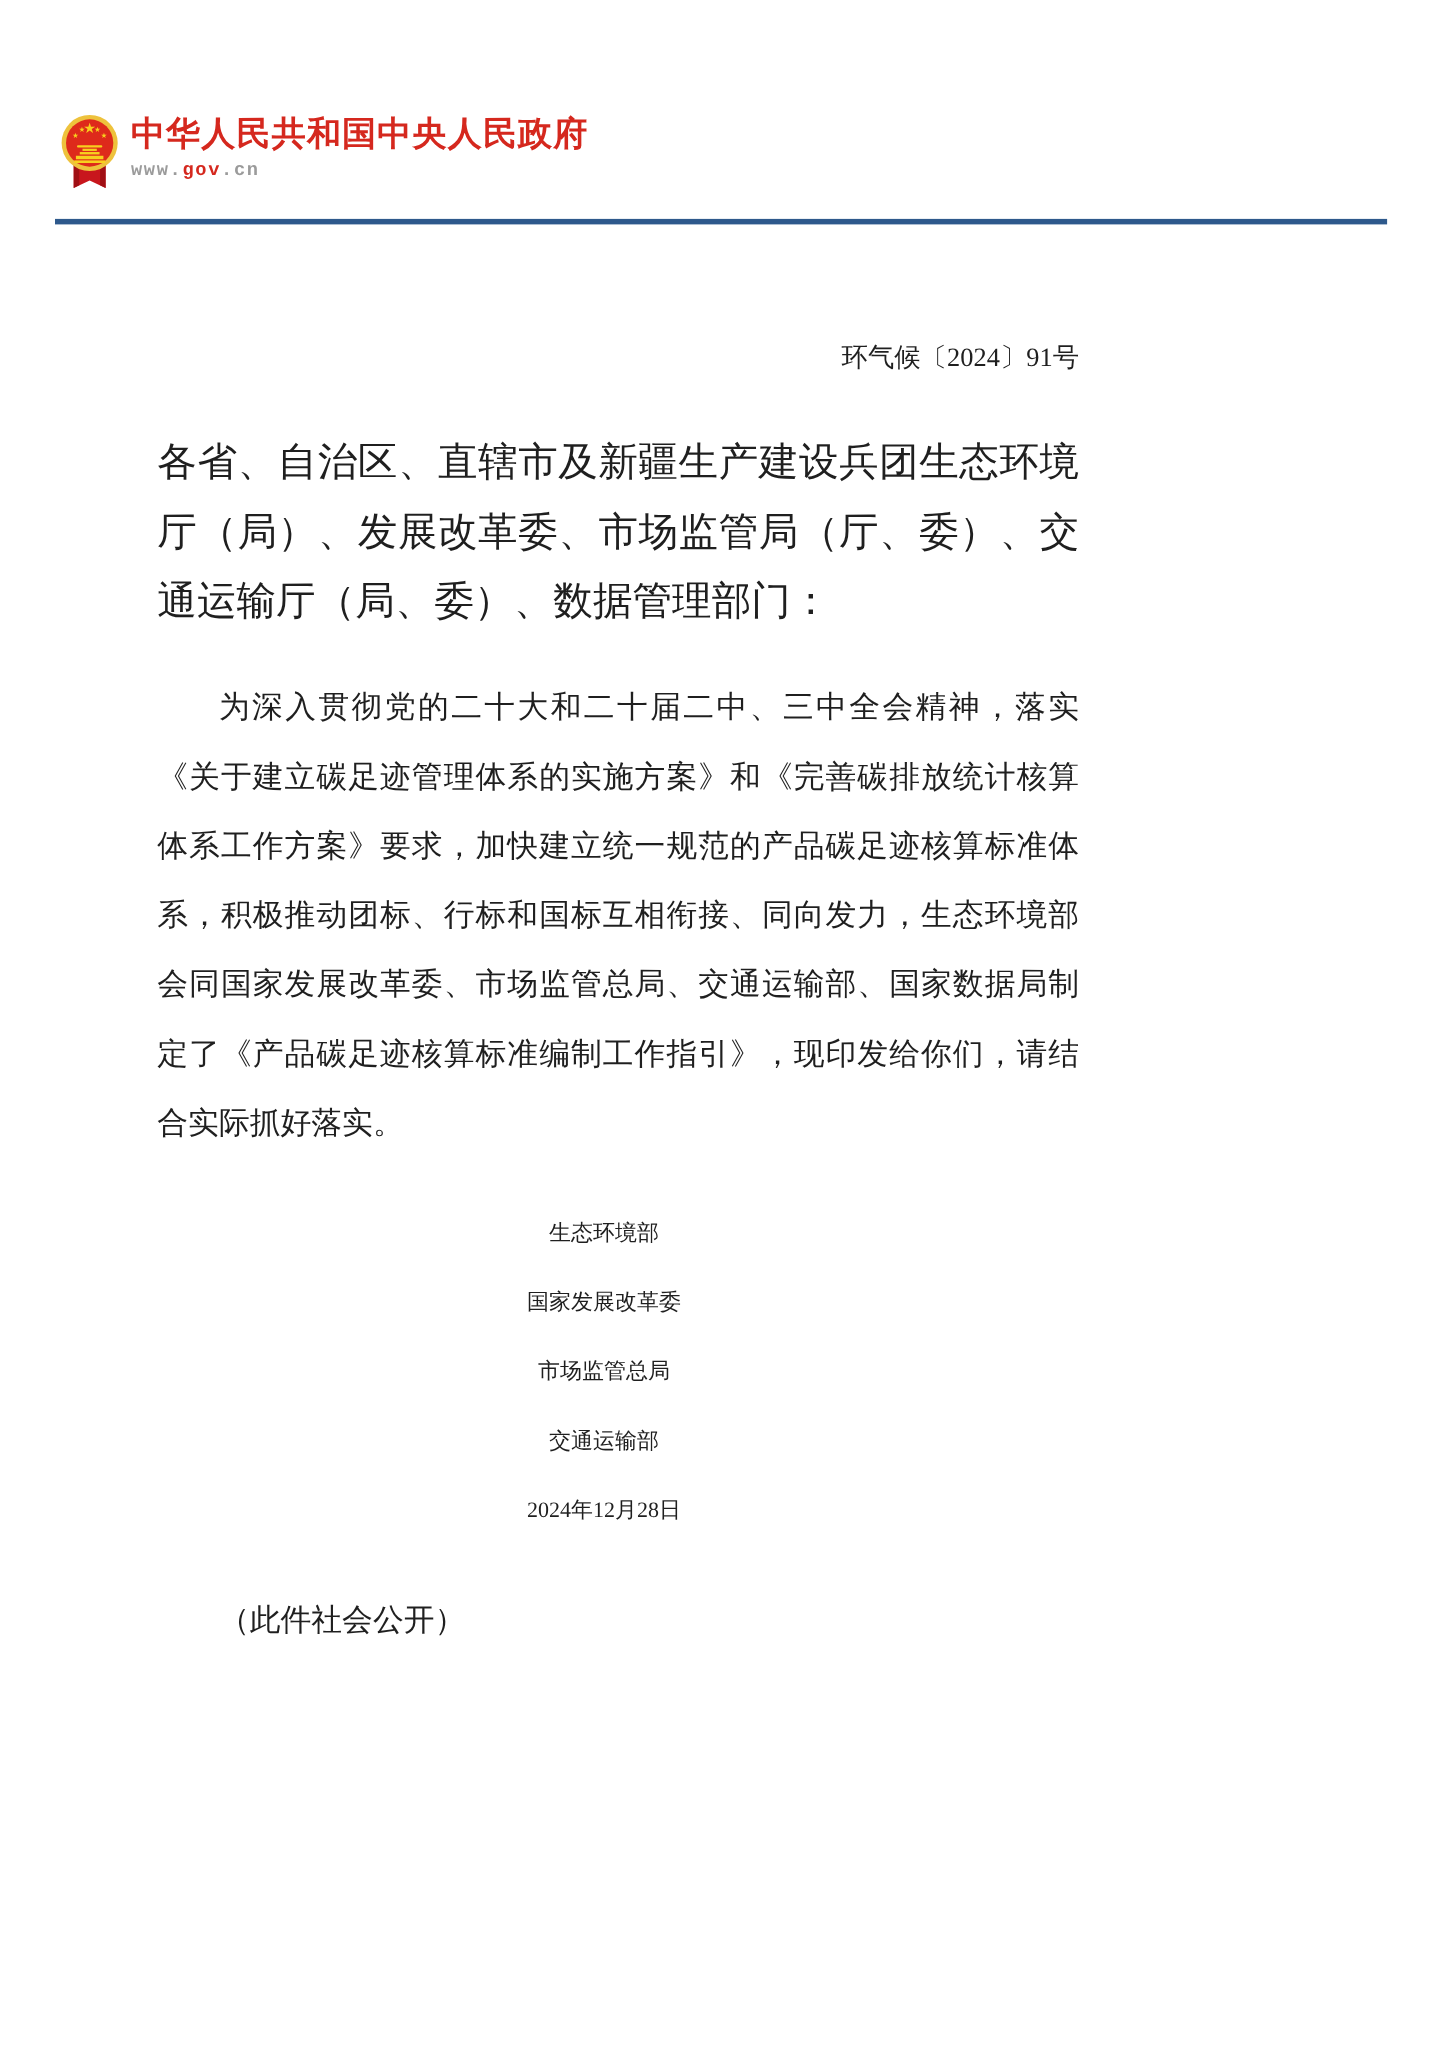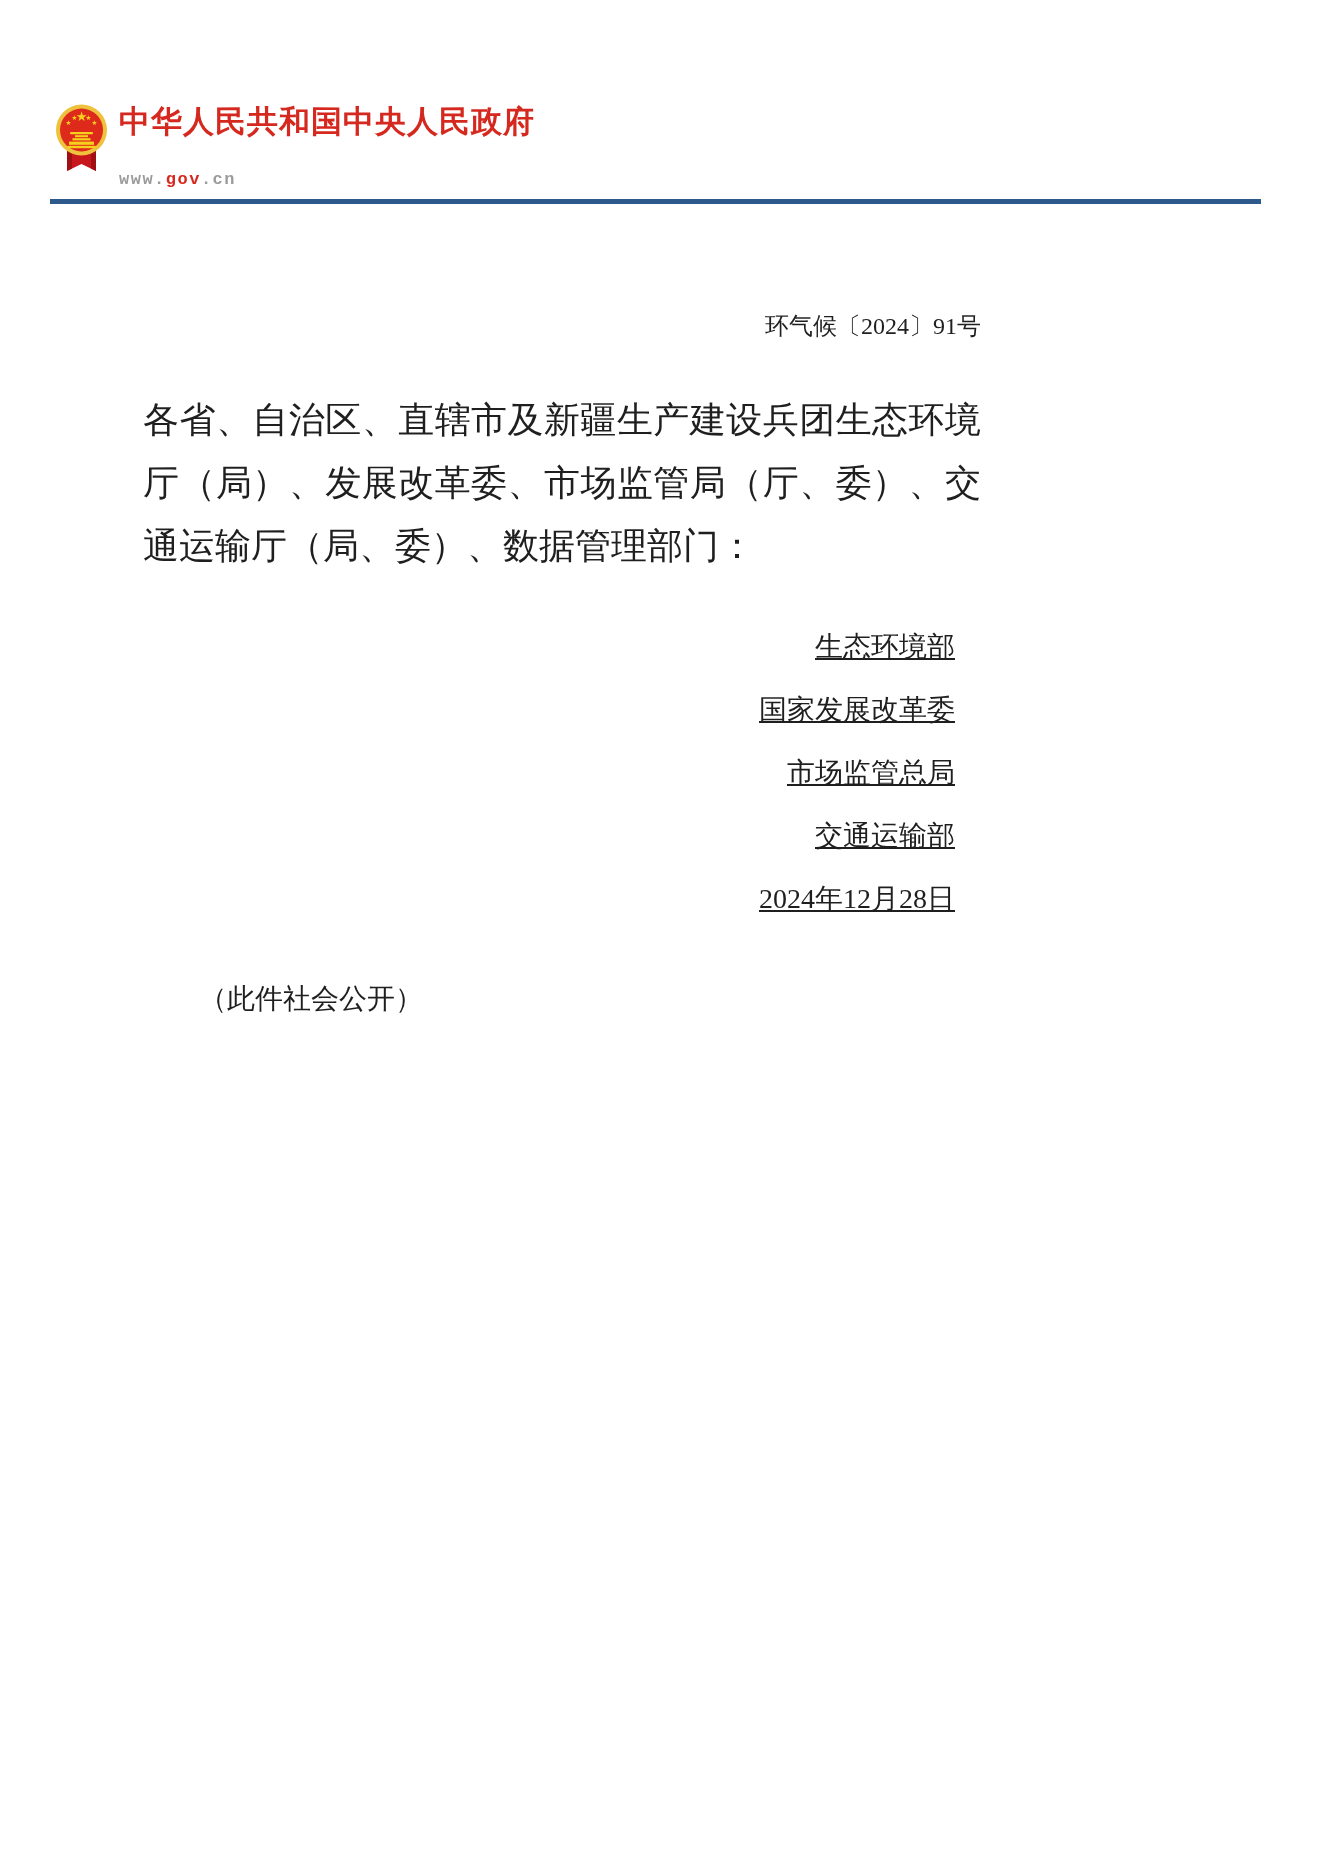--- a/index.html
+++ b/index.html
@@ -19,21 +19,21 @@
     position: absolute;
     left: 55px;
     top: 103px;
     display: flex;
     align-items: flex-start;
     gap: 11px;
     text-decoration: none;
     cursor: pointer;
   }
   .emblem { width: 53px; height: 70px; flex: 0 0 auto; }
-  .brand { display: flex; flex-direction: column; gap: 24px; }
+  .brand { display: flex; flex-direction: column; }
   .brand-name {
     font-family: "Liberation Sans", "DejaVu Sans", sans-serif;
     font-size: 31px;
     font-weight: bold;
     color: #d5281e;
     line-height: 38px;
     letter-spacing: 1px;
     white-space: nowrap;
   }
   .brand-url {
@@ -87,26 +87,25 @@
   .body-para {
     margin-top: 34px;
     font-size: 28px;
     line-height: 63px;
     text-align: justify;
     text-indent: 2em;
     color: #1f1f1f;
   }
   .signatures {
     margin-top: 37px;
-    font-size: 28px;
+    font-size: 20px;
     line-height: 63px;
-    text-align: right;
+    text-align: center;
     padding-right: 26px;
     color: #1f1f1f;
-    text-decoration: underline;
   }
   .footnote {
     margin-top: 37px;
     font-size: 28px;
     line-height: 63px;
     text-indent: 2em;
     color: #1f1f1f;
   }
 </style>
 </head>
@@ -144,20 +143,21 @@
 
   <div class="divider"></div>
 
   <div class="doc">
 
 
     <div class="doc-number">环气候〔2024〕91号</div>
 
     <div class="salutation">各省、自治区、直辖市及新疆生产建设兵团生态环境厅（局）、发展改革委、市场监管局（厅、委）、交通运输厅（局、委）、数据管理部门：</div>
 
+    <div class="body-para">为深入贯彻党的二十大和二十届二中、三中全会精神，落实《关于建立碳足迹管理体系的实施方案》和《完善碳排放统计核算体系工作方案》要求，加快建立统一规范的产品碳足迹核算标准体系，积极推动团标、行标和国标互相衔接、同向发力，生态环境部会同国家发展改革委、市场监管总局、交通运输部、国家数据局制定了《产品碳足迹核算标准编制工作指引》，现印发给你们，请结合实际抓好落实。</div>
 
     <div class="signatures">
       <div>生态环境部</div>
       <div>国家发展改革委</div>
       <div>市场监管总局</div>
       <div>交通运输部</div>
       <div>2024年12月28日</div>
     </div>
 
     <div class="footnote">（此件社会公开）</div>

